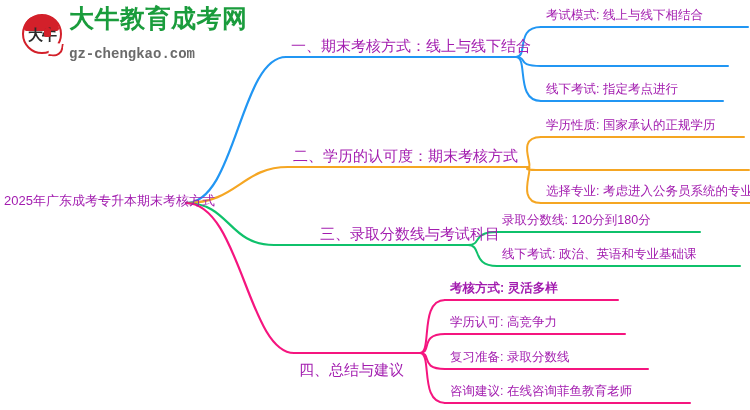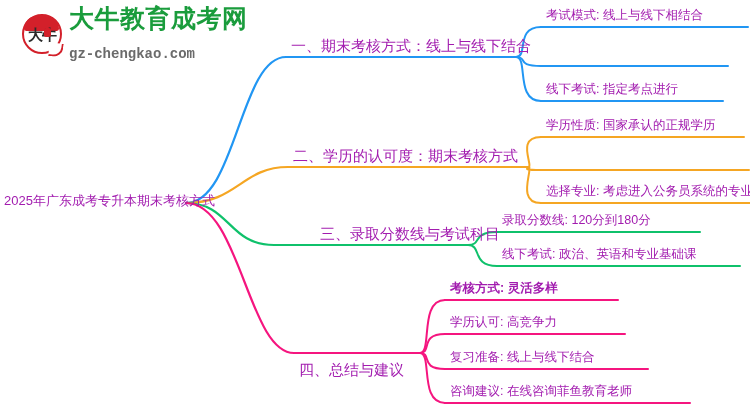--- a/index.html
+++ b/index.html
@@ -199,16 +199,16 @@
   <div class="node l2" style="left:546px; top:119px;">学历性质: 国家承认的正规学历</div>
 
   <div class="node l2" style="left:546px; top:83px;">线下考试: 指定考点进行</div>
   <div class="node l2" style="left:546px; top:185px;">选择专业: 考虑进入公务员系统的专业</div>
 
   <div class="node l2" style="left:502px; top:214px;">录取分数线: 120分到180分</div>
   <div class="node l2" style="left:502px; top:248px;">线下考试: 政治、英语和专业基础课</div>
 
   <div class="node l2" style="left:450px; top:282px;font-weight:bold;">考核方式: 灵活多样</div>
   <div class="node l2" style="left:450px; top:316px;">学历认可: 高竞争力</div>
-  <div class="node l2" style="left:450px; top:351px;">复习准备: 线上与线下结合</div>
+  <div class="node l2" style="left:450px; top:351px;">复习准备: 录取分数线</div>
   <div class="node l2" style="left:450px; top:385px;">咨询建议: 在线咨询菲鱼教育老师</div>
 
 </div>
 
 </body></html>

